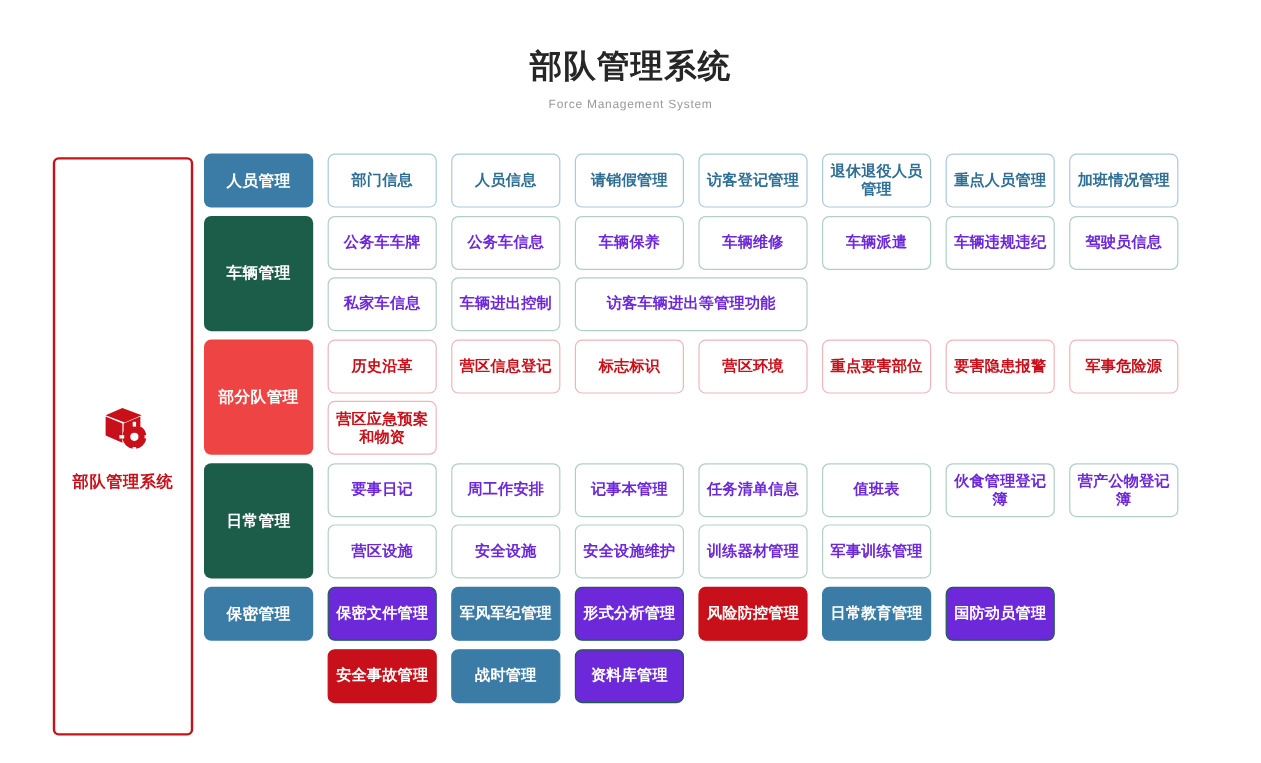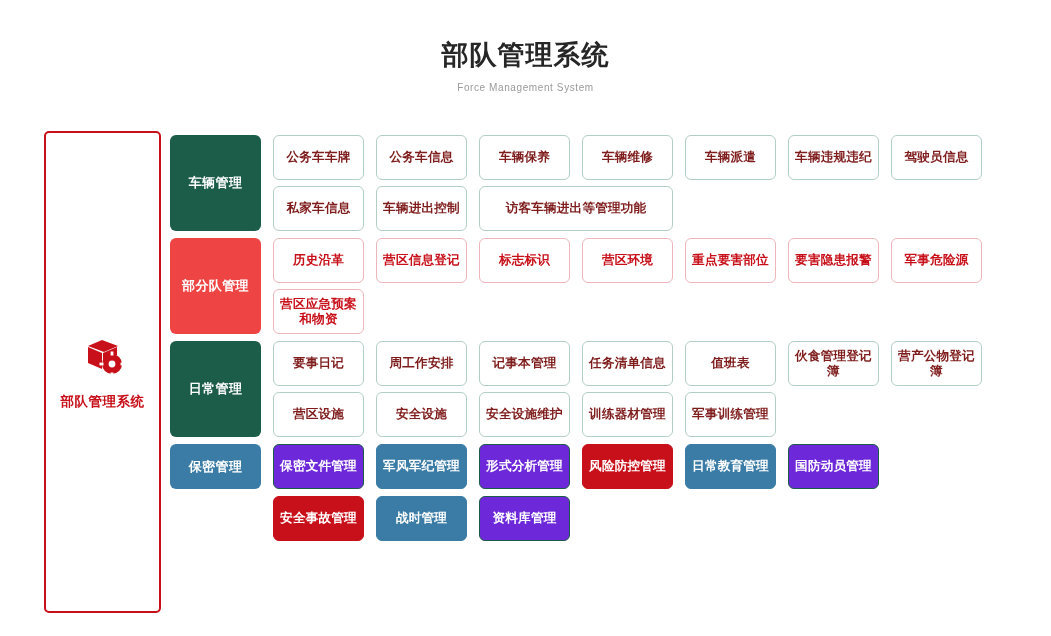--- a/index.html
+++ b/index.html
@@ -120,21 +120,21 @@
     line-height: 15px;
     letter-spacing: 0.2px;
     background: #ffffff;
     padding: 2px 3px;
     cursor: pointer;
   }
   .cell.w2 { width: 194px; min-width: 194px; }
 
   
   .cell.o-blue  { border: 1.4px solid #a9c9dd; color: #2f6f96; }
-  .cell.o-green { border: 1.4px solid #b2cfc5; color: #7f1d1d; }
+  .cell.o-green { border: 1.4px solid #b2cfc5; color: #6d28d9; }
   .cell.o-red   { border: 1.4px solid #eeb6ba; color: #c8101a; }
 
   
   .cell.f-blue  { background: #3a7ca5; border: 1.4px solid #3a7ca5; color: #ffffff; }
   .cell.f-green { background: #6d28d9; border: 1.4px solid #1c5d4a; color: #ffffff; }
   .cell.f-red   { background: #c8101a; border: 1.4px solid #c8101a; color: #ffffff; }
 
   .head-blue  { background: #3a7ca5; }
   .head-green { background: #1c5d4a; }
   .head-red   { background: #ef4444; }
@@ -172,20 +172,34 @@
           <rect x="31.6" y="39.5" width="2.8" height="4"></rect>
           <rect x="20.5" y="29.6" width="4" height="2.8"></rect>
           <rect x="41.5" y="29.6" width="4" height="2.8"></rect>
         </g>
       </svg>
     </span>
     <span class="sidebar-label">部队管理系统</span>
   </div>
 
   <div class="grid">
+      <div class="group">
+        <div class="group-head head-blue" style="height: 45px;">人员管理</div>
+        <div class="group-body">
+          <div class="cells">
+            <div class="cell o-blue">部门信息</div>
+            <div class="cell o-blue">人员信息</div>
+            <div class="cell o-blue">请销假管理</div>
+            <div class="cell o-blue">访客登记管理</div>
+            <div class="cell o-blue">退休退役人员管理</div>
+            <div class="cell o-blue">重点人员管理</div>
+            <div class="cell o-blue">加班情况管理</div>
+          </div>
+        </div>
+      </div>
       <div class="group-gap"></div>
       <div class="group">
         <div class="group-head head-green" style="height: 96px;">车辆管理</div>
         <div class="group-body">
           <div class="cells">
             <div class="cell o-green">公务车车牌</div>
             <div class="cell o-green">公务车信息</div>
             <div class="cell o-green">车辆保养</div>
             <div class="cell o-green">车辆维修</div>
             <div class="cell o-green">车辆派遣</div>

